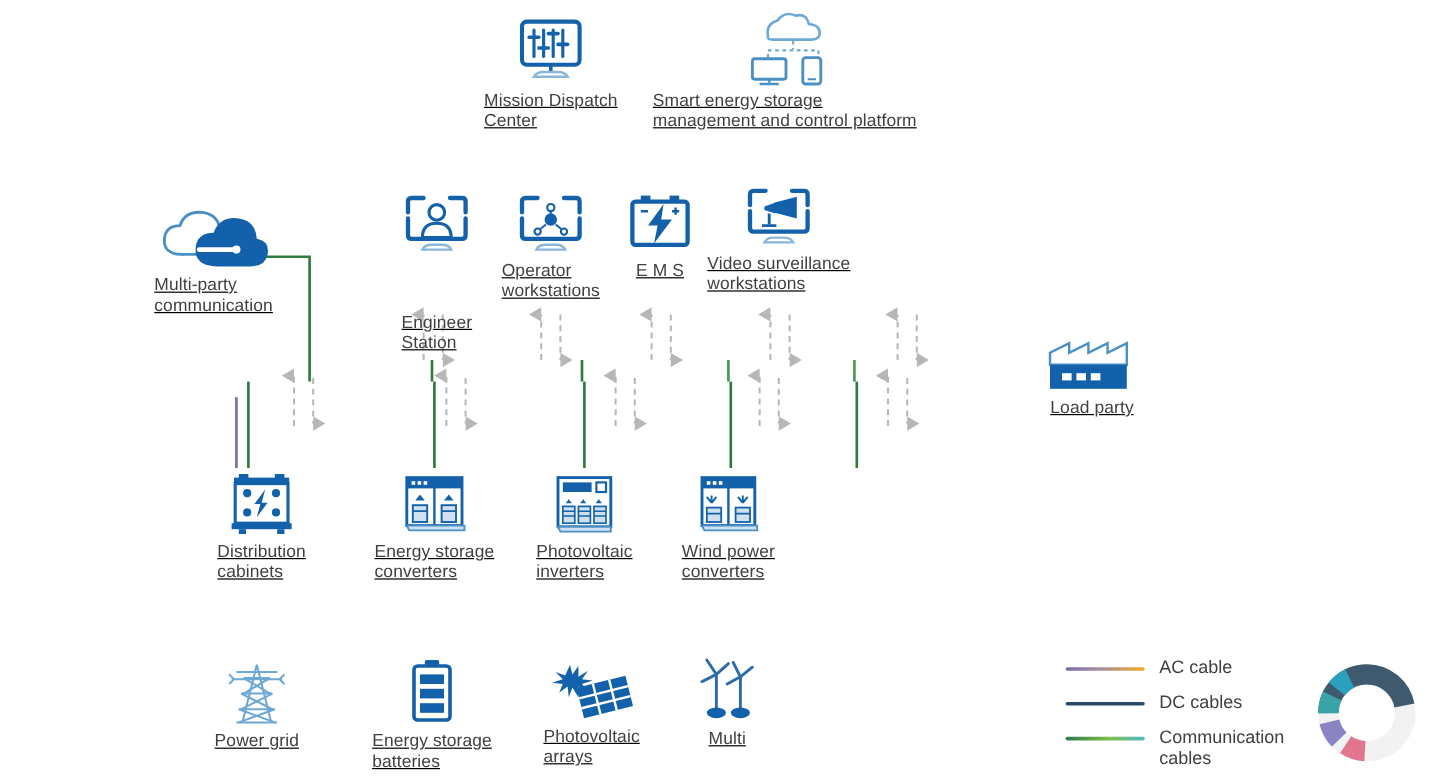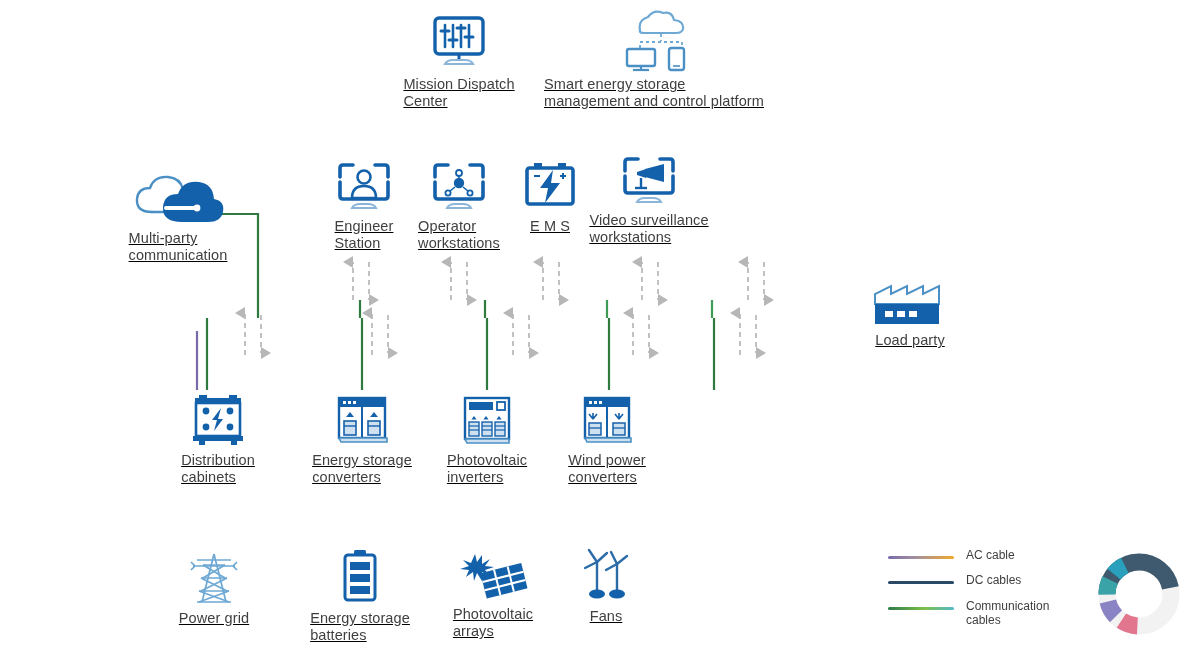--- a/index.html
+++ b/index.html
@@ -52,21 +52,21 @@
   }
   .legend-row .swatch {
     width: 66px; height: 3px;
     margin-top: 8px;
     margin-right: 12px;
     flex: 0 0 auto;
     border-radius: 2px;
   }
   .legend-row .ltext {
     color: #3f3f3f;
-    font-size: 12px;
+    font-size: 15px;
     line-height: 1.2;
     white-space: pre-line;
   }
   .donut {
     position: absolute;
     left: 1093px; top: 548px;
   }
 </style>
 </head>
 <body>
@@ -247,21 +247,21 @@
         <path d="M22 44 L58 44" fill="none" stroke="#4a90c4" stroke-width="2.4" stroke-linecap="round"></path>
         <path d="M52 54 Q32 54 33 39 Q34 26 48 26 Q53 12 69 14 Q83 16 84 31 Q95 33 93 44 Q91 54 78 54 Z" fill="#1461ab"></path>
         <path d="M36 40 L66 40" stroke="#ffffff" stroke-width="4" stroke-linecap="round"></path>
         <circle cx="67" cy="40" r="3.4" fill="#ffffff"></circle>
       </svg>
     </span>
     <span class="cap">Multi-party
 communication</span>
   </div>
 
-  <div class="node" style="left:318px; top:160px; width:92px;">
+  <div class="node" style="left:318px; top:160px; width:92px;gap:43px;">
     <span class="glyph">
       <svg width="60" height="54" viewBox="0 0 60 54">
         <path d="M6 17 L6 8 Q6 5 9 5 L19 5 M41 5 L51 5 Q54 5 54 8 L54 17" fill="none" stroke="#1461ab" stroke-width="3.6" stroke-linecap="round"></path>
         <path d="M6 22 L6 36 Q6 39 9 39 L51 39 Q54 39 54 36 L54 22" fill="none" stroke="#1461ab" stroke-width="3.6" stroke-linecap="round"></path>
         <circle cx="30" cy="17" r="6.5" fill="none" stroke="#1461ab" stroke-width="2.6"></circle>
         <path d="M18 38 Q18 26 30 26 Q42 26 42 38 Z" fill="none" stroke="#1461ab" stroke-width="2.6"></path>
         <path d="M18 48 Q20 44 26 44 L34 44 Q40 44 42 48 Z" fill="none" stroke="#8bb6d9" stroke-width="2"></path>
       </svg>
     </span>
     <span class="cap">Engineer
@@ -493,21 +493,21 @@
         <g stroke="#2b6ca8" stroke-width="2.4" fill="none" stroke-linecap="round">
           <path d="M22 14 L22 44"></path>
           <path d="M22 14 L14 2 M22 14 L32 5 M22 14 L10 20"></path>
           <path d="M42 16 L42 44"></path>
           <path d="M42 16 L36 4 M42 16 L52 8 M42 16 L31 22"></path>
         </g>
         <ellipse cx="22" cy="46" rx="8" ry="4.5" fill="#1461ab"></ellipse>
         <ellipse cx="42" cy="46" rx="8" ry="4.5" fill="#1461ab"></ellipse>
       </svg>
     </span>
-    <span class="cap">Fans</span>
+    <span class="cap">Multi</span>
   </div>
 
   <div class="legend">
     <div class="legend-row">
       <span class="swatch" style="background:linear-gradient(90deg,#7a6aa8 0%,#a08ea2 40%,#f0a92a 100%);"></span>
       <span class="ltext">AC cable</span>
     </div>
     <div class="legend-row">
       <span class="swatch" style="background:#2b4a68;"></span>
       <span class="ltext">DC cables</span>

